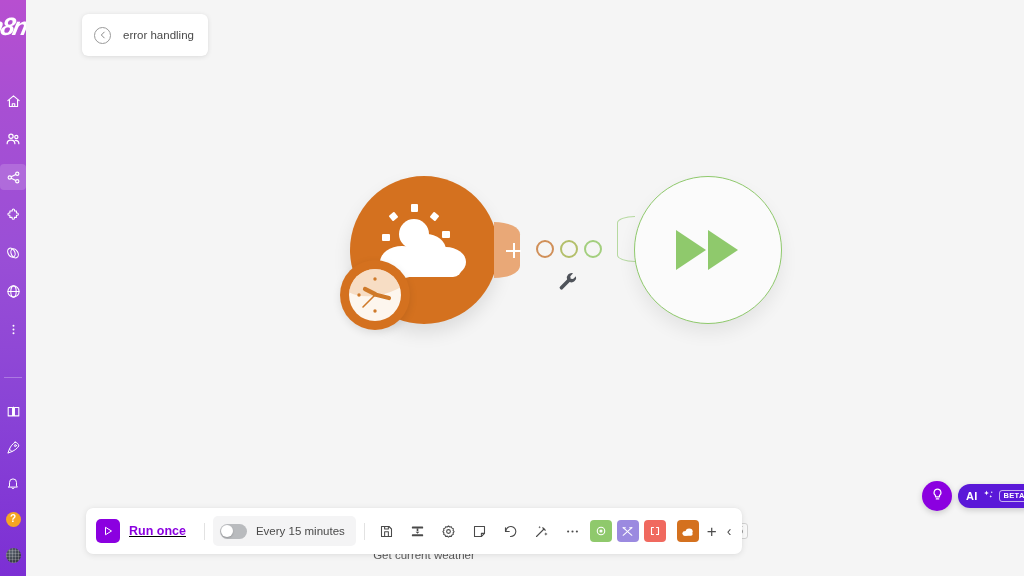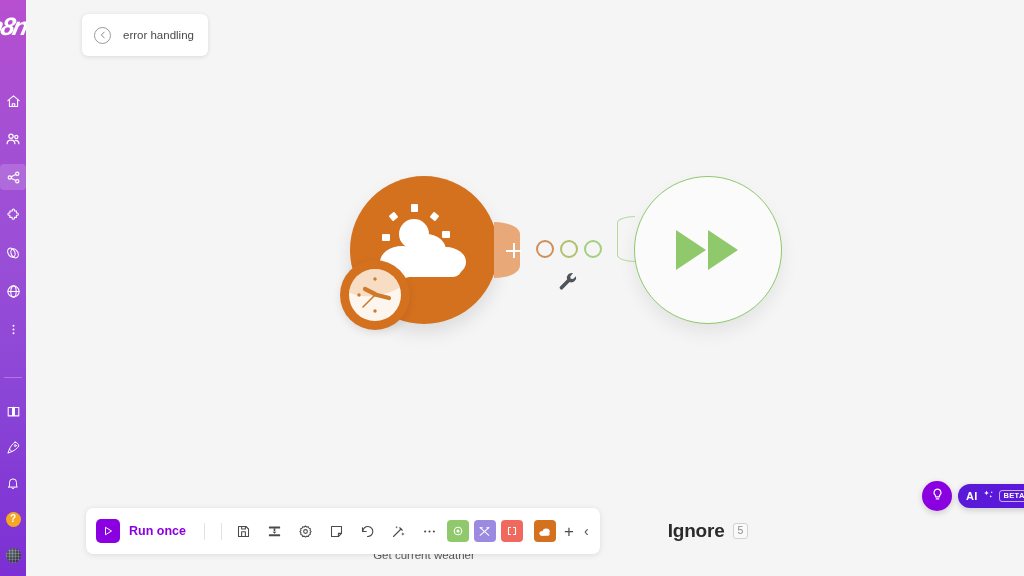--- a/index.html
+++ b/index.html
@@ -204,20 +204,21 @@
     border-radius: 7px;
     box-shadow: 0 1px 6px rgba(0,0,0,0.10), 0 0 1px rgba(0,0,0,0.05);
     display: flex; align-items: center;
     padding: 0 9px 0 10px;
     gap: 0;
     z-index: 30;
   }
   .run-once {
     display: flex; align-items: center; gap: 9px;
     padding-right: 10px;
+    text-decoration: underline;
   }
   .run-play {
     width: 24px; height: 24px; border-radius: 5px;
     background: #8b00e0;
     display: flex; align-items: center; justify-content: center;
   }
   .run-label { font-size: 12.5px; font-weight: bold; color: #8b00e0; white-space: nowrap; }
   .tb-divider { width: 1px; height: 17px; background: #e2e2e2; margin: 0 8px; }
   .schedule-pill {
     display: flex; align-items: center; gap: 9px;
@@ -492,20 +493,26 @@
         <span class="run-play">
           <svg width="12" height="12" viewBox="0 0 24 24" fill="none" stroke="#ffffff" stroke-width="2" stroke-linejoin="round">
             <path d="M7 4.5 L19 12 L7 19.5 Z"></path>
           </svg>
         </span>
         <span class="run-label">Run once</span>
       </div>
 
       <span class="tb-divider"></span>
 
+      <div class="schedule-pill">
+        <span class="toggle">
+          <span class="toggle-knob"></span>
+        </span>
+        <span class="schedule-label">Every 15 minutes</span>
+      </div>
 
       <span class="tb-divider"></span>
 
       <div class="tb-icons">
 
         <span class="tb-icon">
           <svg width="15" height="15" viewBox="0 0 24 24" fill="none" stroke="#4a4a4a" stroke-width="1.7" stroke-linejoin="round">
             <path d="M4 4h12l4 4v12H4z"></path>
               <rect x="9" y="12.5" width="6" height="7.5"></rect>
               <path d="M9 4h6v4H9z"></path>

